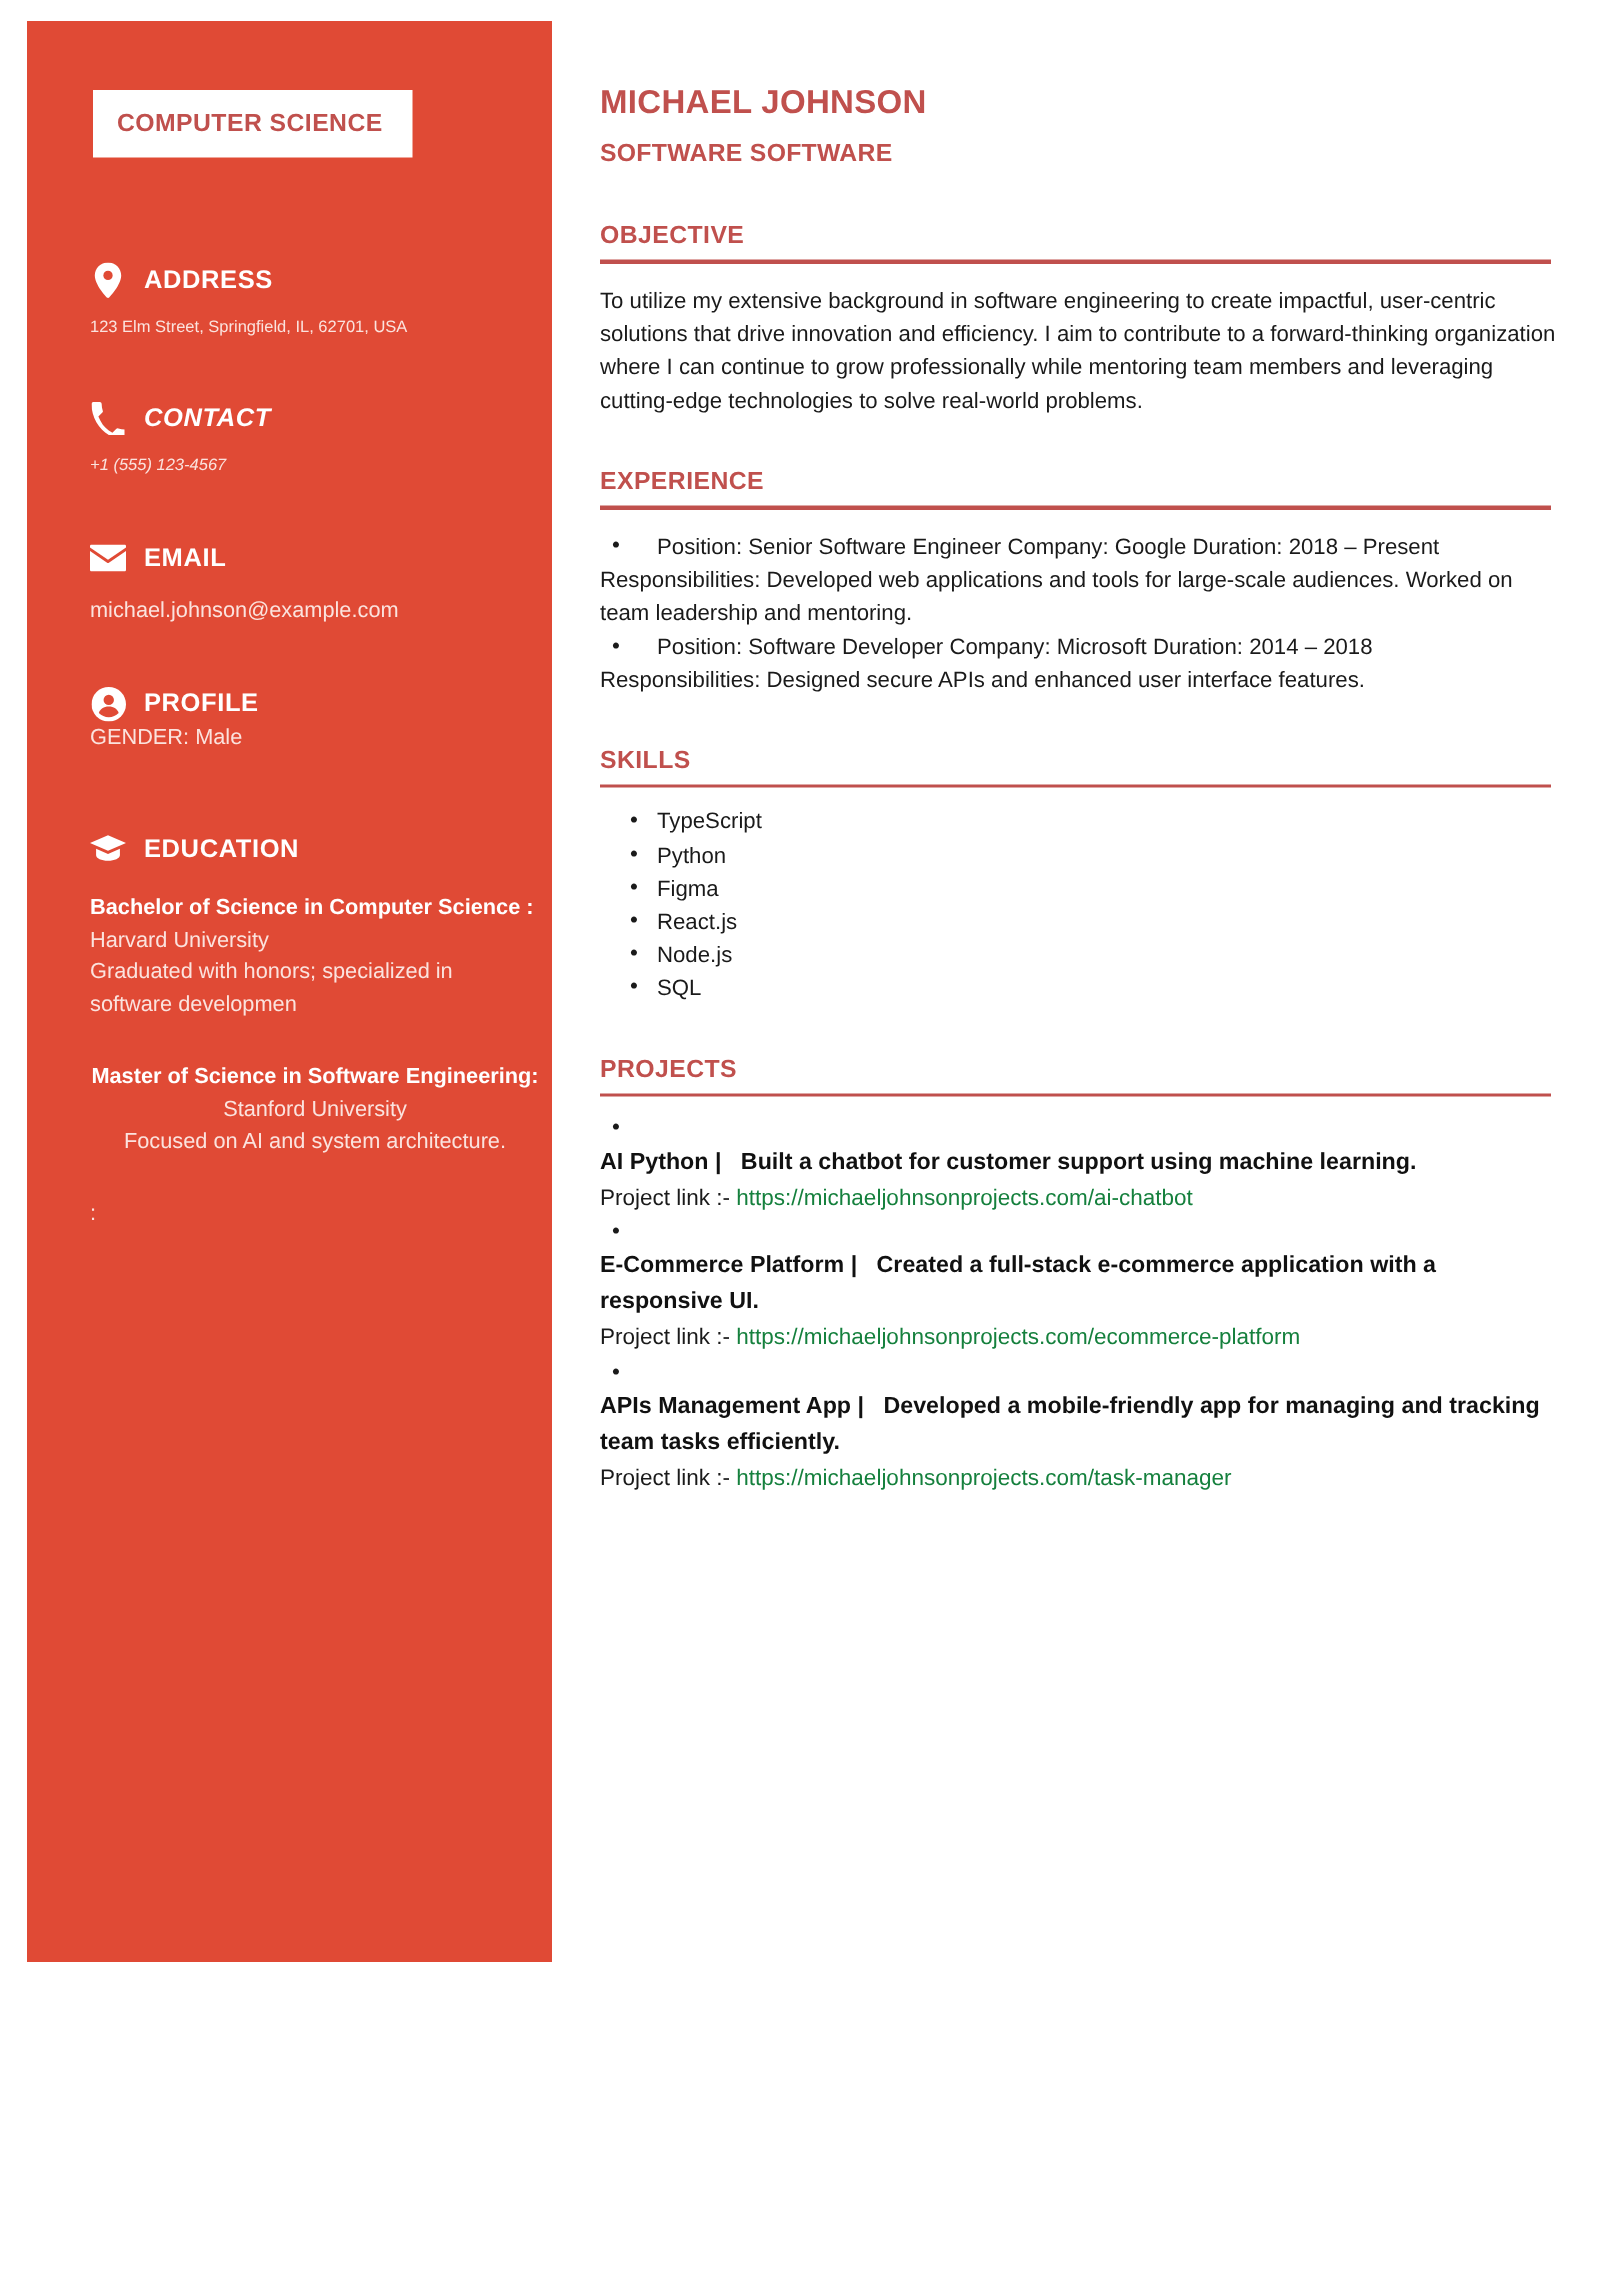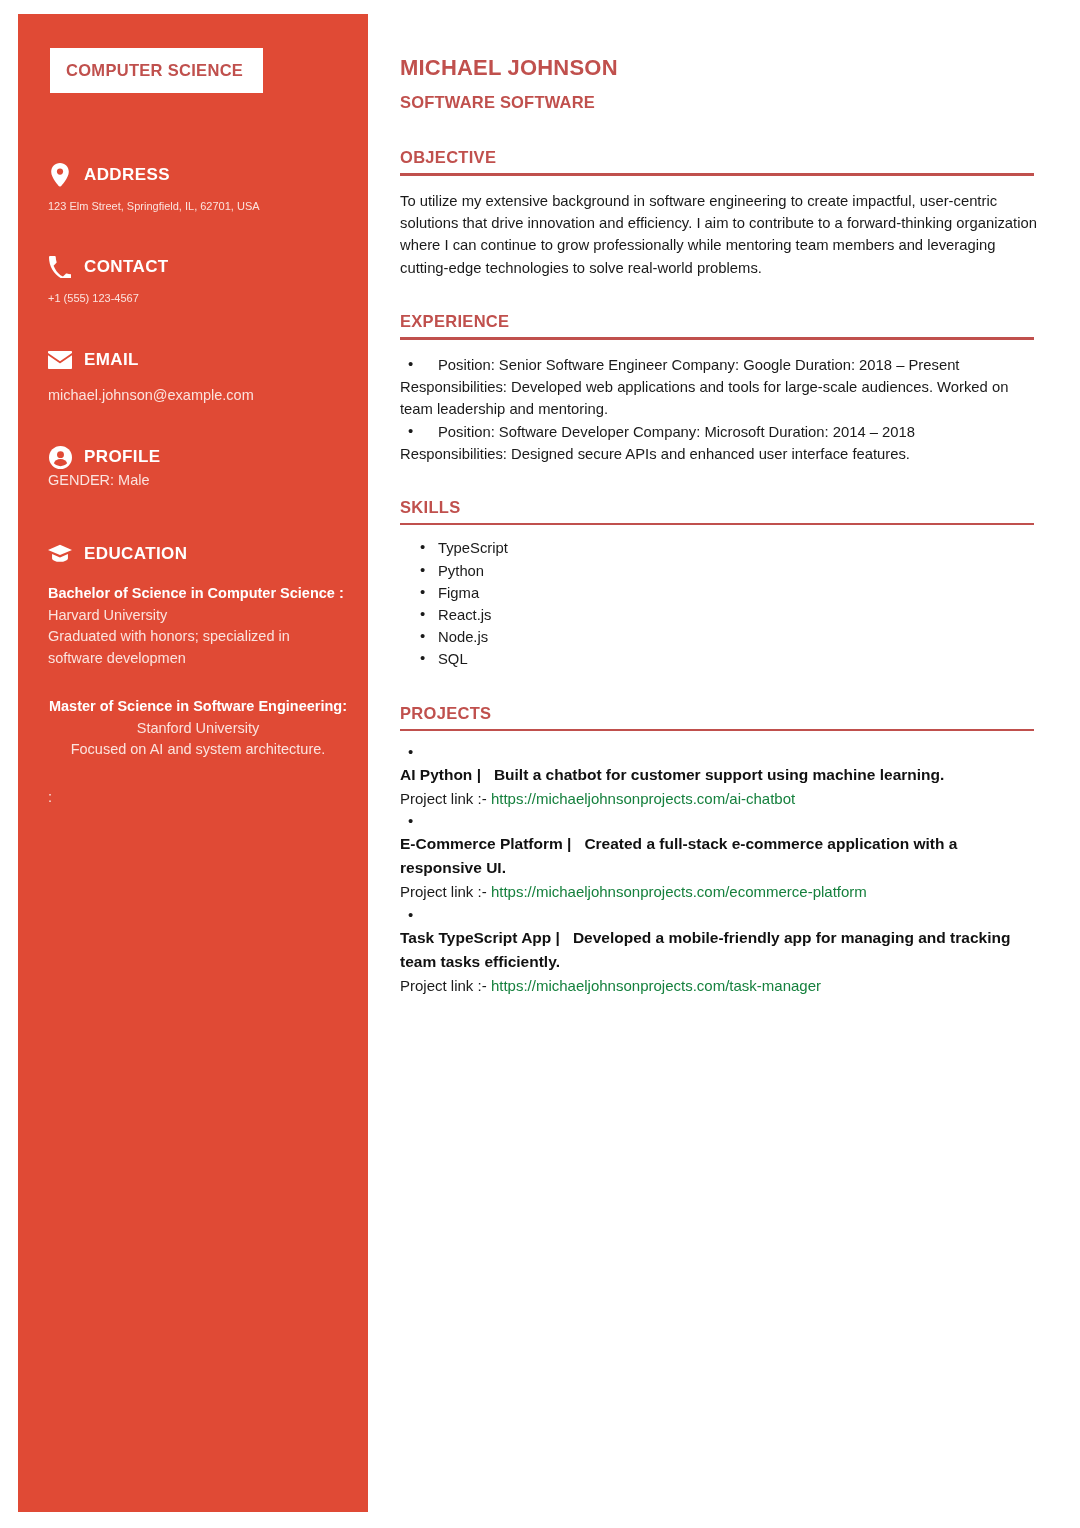--- a/index.html
+++ b/index.html
@@ -18,23 +18,23 @@
     background: #ffffff;
     overflow: hidden;
   }
 
   
   .sidebar {
     position: absolute;
     left: 18px;
     top: 14px;
     width: 350px;
-    height: 1498px;
+    height: 1294px;
     background: #e04a35;
-    padding: 0;
+    padding: 12px;
   }
 
   .badge-wrap {
     margin: 34px 0 0 32px;
   }
   .badge {
     display: inline-block;
     background: #ffffff;
     color: #c0504d;
     font-size: 16.5px;
@@ -71,21 +71,21 @@
     margin-top: 12px;
   }
   .sb-text {
     color: #fbe3de;
     font-size: 14.5px;
     line-height: 1.55;
     margin-top: 12px;
   }
 
   .gap-address  { margin-top: 70px; }
-  .gap-contact  { margin-top: 40px; }
+  .gap-contact  { margin-top: 40px; font-style: italic; }
   .gap-email    { margin-top: 41px; }
   .gap-profile  { margin-top: 39px; }
   .gap-education{ margin-top: 50px; }
 
   .edu-entry { margin-top: 17px; }
   .edu-entry.second { margin-top: 26px; text-align: center; }
   .edu-title {
     color: #ffffff;
     font-size: 14.5px;
     font-weight: bold;
@@ -370,21 +370,21 @@
           </div>
           <div class="proj-link-row">
             <span>Project link :-</span>
             <span class="url">https://michaeljohnsonprojects.com/ecommerce-platform</span>
           </div>
         </div>
 
         <div class="project">
           <div class="proj-bullet">•</div>
           <div class="proj-headline">
-            <span>Task TypeScript App |</span>
+            <span>APIs Management App |</span>
             &nbsp;
             <span>Developed a mobile-friendly app for managing and tracking team tasks efficiently.</span>
           </div>
           <div class="proj-link-row">
             <span>Project link :-</span>
             <span class="url">https://michaeljohnsonprojects.com/task-manager</span>
           </div>
         </div>
 
       </div>

